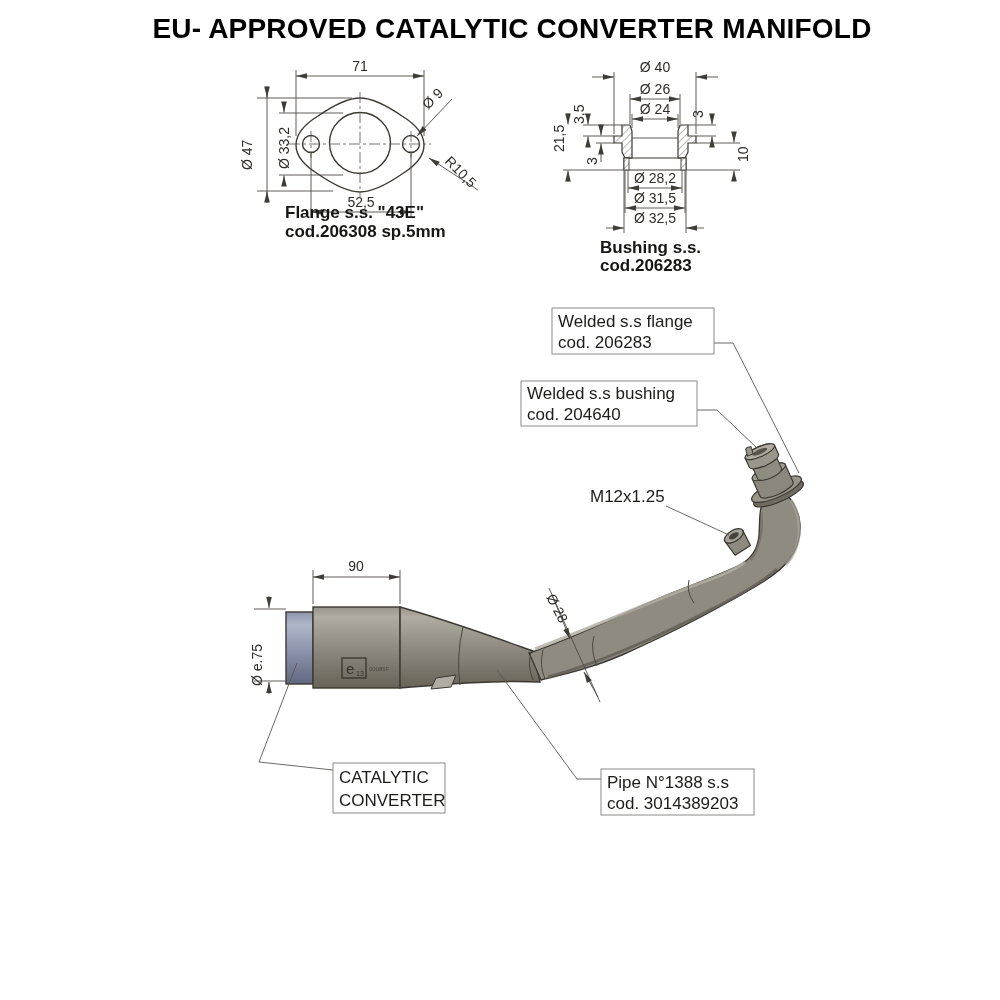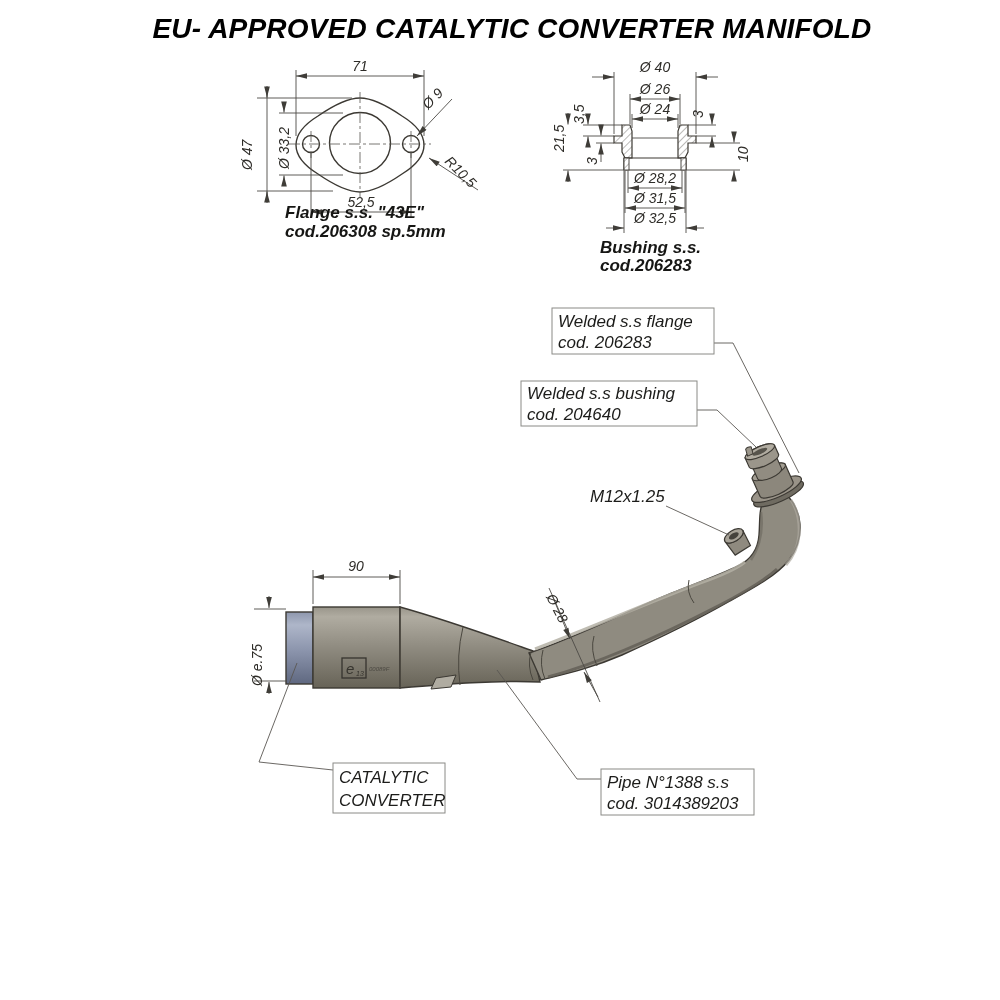--- a/index.html
+++ b/index.html
@@ -1,17 +1,17 @@
 <!DOCTYPE html>
 <html><head>
 <meta charset="utf-8">
 <style>
   html,body{margin:0;padding:0;background:#fff;}
   #page{position:relative;width:1000px;height:1000px;background:#fff;overflow:hidden;
-        font-family:"Liberation Sans", sans-serif;font-style:italic;}
+        font-family:"Liberation Sans", sans-serif;}
   svg text{font-family:"Liberation Sans", sans-serif;}
   .dim-text{font-size:14px;fill:#2e2c28;}
   .label-bold{font-size:17px;font-weight:bold;fill:#161614;}
   .callout-text{font-size:17px;fill:#1c1c1a;}
   .title-text{font-size:28px;font-weight:bold;fill:#000;letter-spacing:0.2px;}
   .thin{stroke:#4c4a45;stroke-width:0.9;fill:none;}
   .edge{stroke:#3c3933;stroke-width:1.4;fill:none;}
   .leader{stroke:#5a5752;stroke-width:0.9;fill:none;}
   .boxed{fill:#fff;stroke:#8a8a86;stroke-width:1;}
   .seam{stroke:#4a473f;stroke-width:1;fill:none;}

